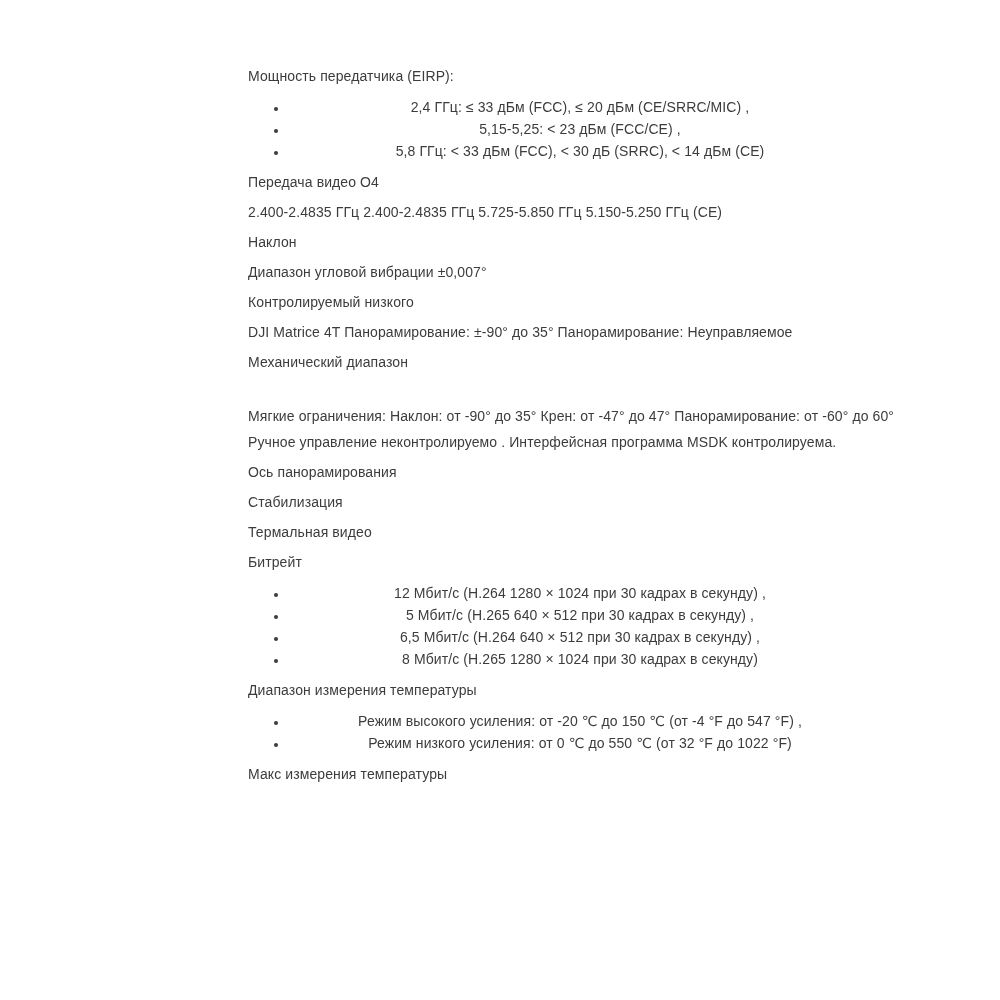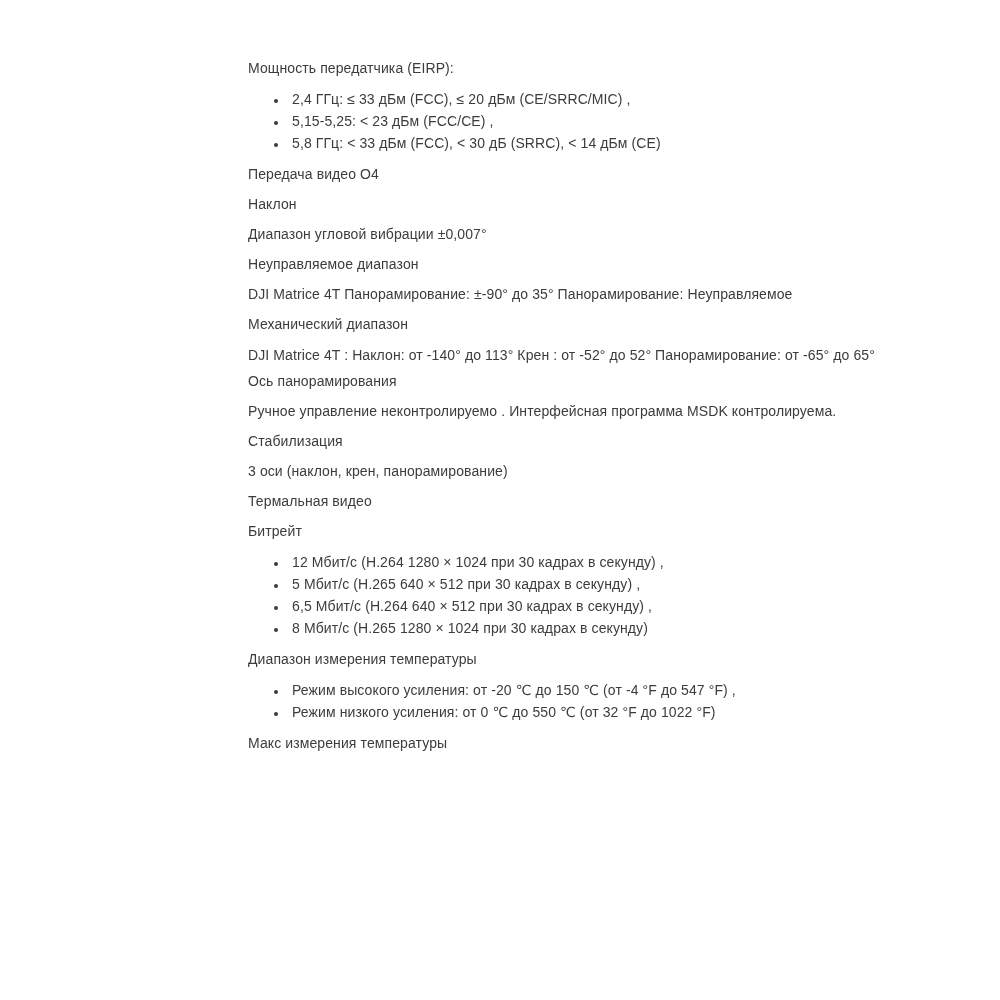--- a/index.html
+++ b/index.html
@@ -13,21 +13,21 @@
     height: 1000px;
     position: relative;
     overflow: hidden;
     font-family: "Liberation Sans", "DejaVu Sans", sans-serif;
     color: #3c3c3c;
     -webkit-font-smoothing: antialiased;
   }
   .page {
     position: absolute;
     left: 248px;
-    top: 58px;
+    top: 66px;
     width: 620px;
   }
   .para {
     margin: 0 0 10px 0;
     font-size: 14px;
     line-height: 20px;
     letter-spacing: 0.1px;
     white-space: nowrap;
   }
   .para.two-line {
@@ -38,20 +38,21 @@
     margin: 0 0 10px 0;
     padding: 0 0 0 40px;
     list-style: disc;
   }
   ul.bullets li {
     font-size: 14px;
     line-height: 22px;
     letter-spacing: 0.1px;
     white-space: nowrap;
     padding-left: 4px;
+    text-align: center;
   }
   ul.bullets li::marker {
     font-size: 12px;
     color: #3c3c3c;
   }
 </style>
 </head>
 <body>
 
 <div class="page">
@@ -60,41 +61,41 @@
 
   <ul class="bullets">
     <li>2,4 ГГц: ≤ 33 дБм (FCC), ≤ 20 дБм (CE/SRRC/MIC) ,</li>
     <li>5,15-5,25: &lt; 23 дБм (FCC/CE) ,</li>
     <li>5,8 ГГц: &lt; 33 дБм (FCC), &lt; 30 дБ (SRRC), &lt; 14 дБм (CE)</li>
   </ul>
 
   <p class="para">Передача видео O4</p>
 
 
+  <p class="para">2.400-2.4835 ГГц 2.400-2.4835 ГГц 5.725-5.850 ГГц 5.150-5.250 ГГц (CE)</p>
 
   <p class="para">Наклон</p>
 
   <p class="para">Диапазон угловой вибрации ±0,007°</p>
 
-  <p class="para">Неуправляемое диапазон</p>
+  <p class="para">Контролируемый низкого</p>
 
   <p class="para">DJI Matrice 4T Панорамирование: ±-90° до 35° Панорамирование: Неуправляемое</p>
 
 
   <p class="para">Механический диапазон</p>
 
-  <p class="para two-line"><span>DJI Matrice 4T : Наклон: от -140° до 113° Крен : от -52° до 52° Панорамирование: от -65° до 65°</span><br></p>
+  <p class="para two-line"><br><span>Мягкие ограничения: Наклон: от -90° до 35° Крен: от -47° до 47° Панорамирование: от -60° до 60°</span></p>
+
+  <p class="para">Ручное управление неконтролируемо . Интерфейсная программа MSDK контролируема.</p>
 
   <p class="para">Ось панорамирования</p>
 
-  <p class="para">Ручное управление неконтролируемо . Интерфейсная программа MSDK контролируема.</p>
-
   <p class="para">Стабилизация</p>
 
-  <p class="para">3 оси (наклон, крен, панорамирование)</p>
 
   <p class="para">Термальная видео</p>
 
   <p class="para">Битрейт</p>
 
   <ul class="bullets">
     <li>12 Мбит/с (H.264 1280 × 1024 при 30 кадрах в секунду) ,</li>
     <li>5 Мбит/с (H.265 640 × 512 при 30 кадрах в секунду) ,</li>
     <li>6,5 Мбит/с (H.264 640 × 512 при 30 кадрах в секунду) ,</li>
     <li>8 Мбит/с (H.265 1280 × 1024 при 30 кадрах в секунду)</li>

